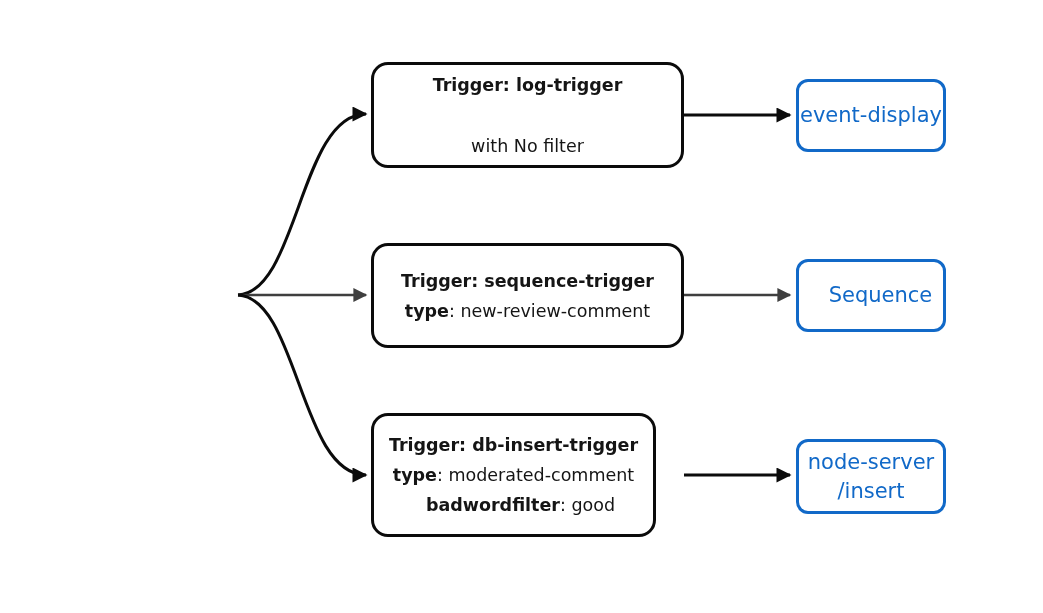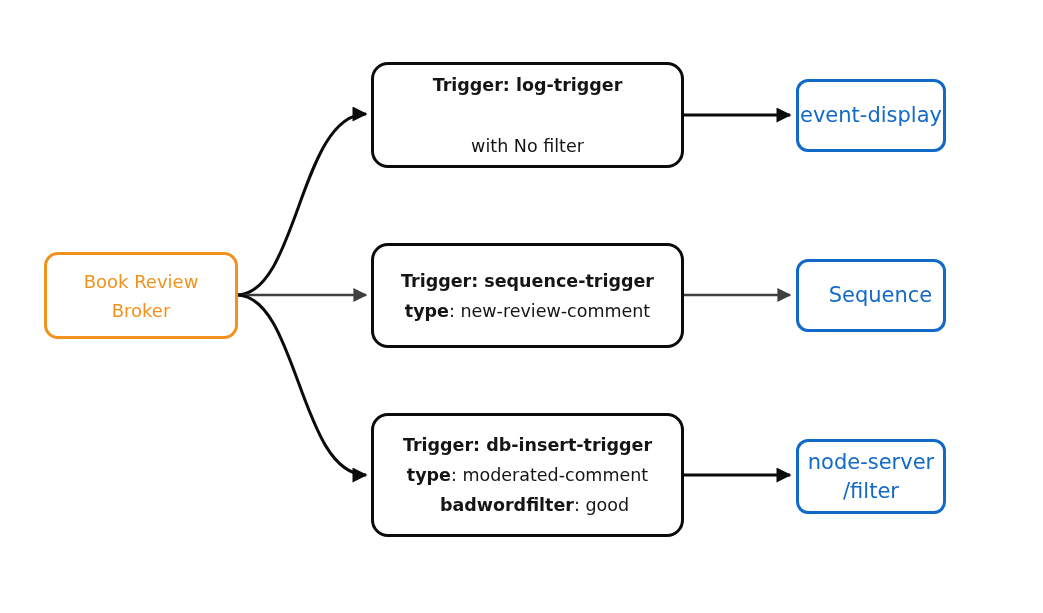--- a/index.html
+++ b/index.html
@@ -49,21 +49,21 @@
 
   
   .trigger {
     border: 3px solid #0B0B0B;
     border-radius: 17px;
     color: #151515;
     font-size: 17.5px;
   }
   .trigger-log      { left: 371px; top:  62px; width: 313px; height: 106px; gap: 31px; }
   .trigger-sequence { left: 371px; top: 243px; width: 313px; height: 105px; }
-  .trigger-db       { left: 371px; top: 413px; width: 313px; height: 124px; }
+  .trigger-db       { left: 371px; top: 413px; width: 285px; height: 124px; }
   .shift-right { position: relative; left: 7px; }
 
   
   .sink {
     border: 3px solid #1169C8;
     border-radius: 12px;
     color: #1169C8;
     font-size: 21px;
     font-weight: 400;
   }
@@ -93,24 +93,20 @@
 
     <path d="M 238 295 C 298 298 300 475 366 475" fill="none" stroke="#0B0B0B" stroke-width="3" marker-end="url(#arrowBlack)"></path>
 
     <path d="M 684 115 L 790 115" fill="none" stroke="#0B0B0B" stroke-width="3" marker-end="url(#arrowBlack)"></path>
 
     <path d="M 684 295 L 790 295" fill="none" stroke="#3F3F3F" stroke-width="2.5" marker-end="url(#arrowGray)"></path>
 
     <path d="M 684 475 L 790 475" fill="none" stroke="#0B0B0B" stroke-width="3" marker-end="url(#arrowBlack)"></path>
   </svg>
 
-  <div class="node broker">
-    <div class="line">Book Review</div>
-    <div class="line">Broker</div>
-  </div>
 
   <div class="node trigger trigger-log">
     <div class="line">
       <b>Trigger: log-trigger</b>
     </div>
     <div class="line">with No filter</div>
   </div>
 
   <div class="node trigger trigger-sequence">
     <div class="line">
@@ -136,16 +132,16 @@
   <div class="node sink sink-event">
     <div class="line">event-display</div>
   </div>
 
   <div class="node sink sink-sequence">
     <div class="line">Sequence</div>
   </div>
 
   <div class="node sink sink-node">
     <div class="line">node-server</div>
-    <div class="line">/filter</div>
+    <div class="line">/insert</div>
   </div>
 
 </div>
 
 </body></html>

